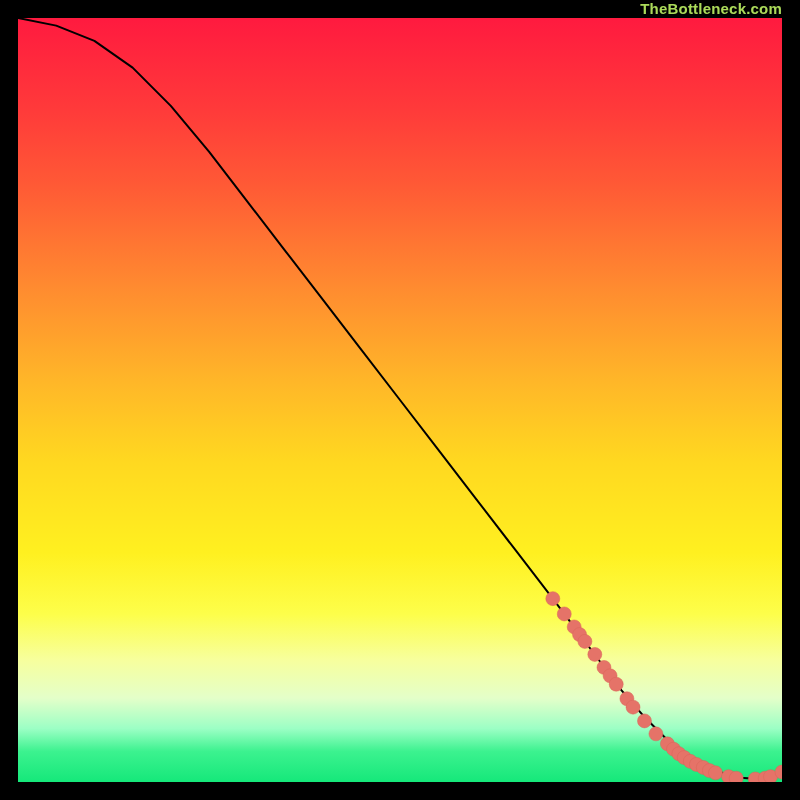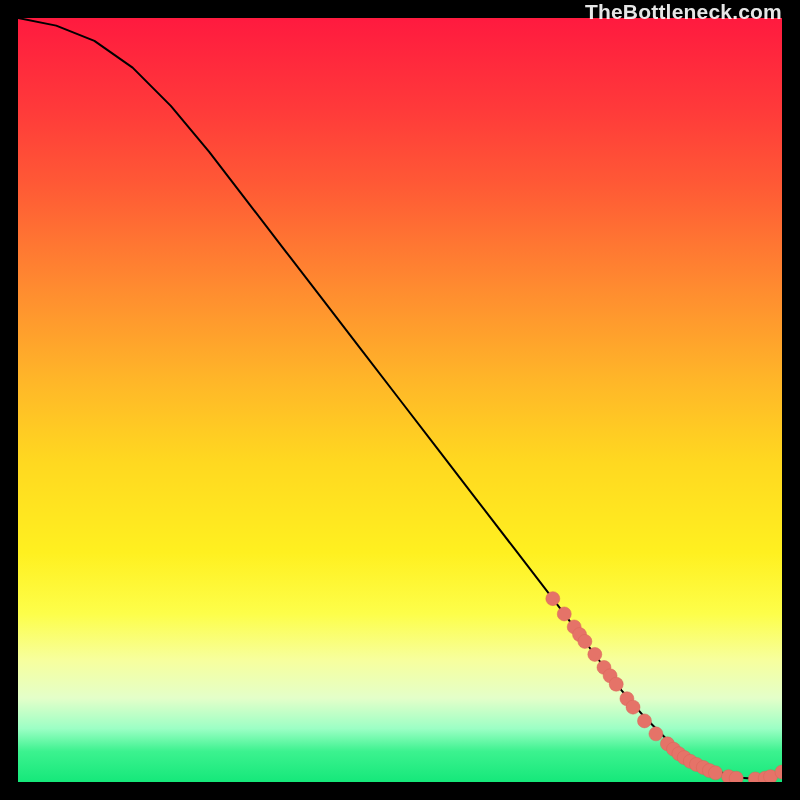--- a/index.html
+++ b/index.html
@@ -43,23 +43,23 @@
       #9cffc5 93%,
       #3cf28f 96%,
       #15e87a 100%
     );
   }
   .watermark {
     position: absolute;
     top: 0;
     right: 18px;
     font-family: Arial, Helvetica, sans-serif;
-    font-size: 21px;
+    font-size: 15px;
     font-weight: 600;
-    color: #ffffff;
+    color: #bef264;
     opacity: 0.9;
     letter-spacing: 0.2px;
   }
   svg.curve {
     position: absolute;
     inset: 0;
   }
   .marker {
     fill: #e57368;
     stroke: #d96458;

